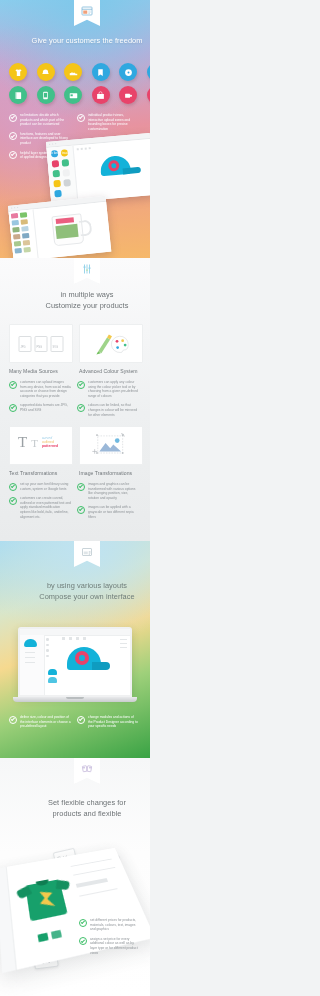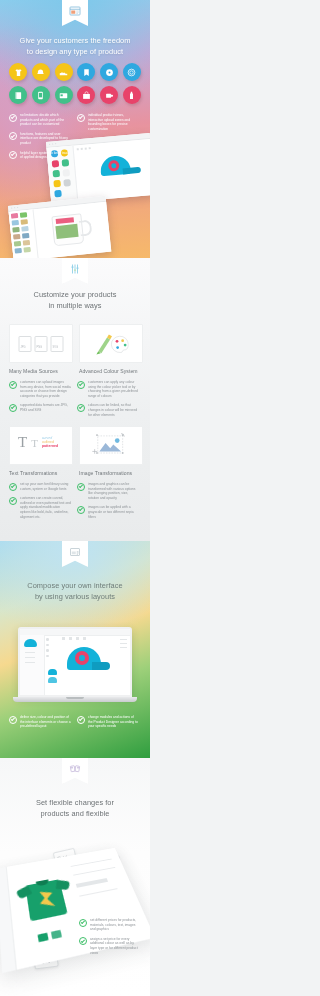--- a/index.html
+++ b/index.html
@@ -1,21 +1,21 @@
 <!DOCTYPE html>
 <html><head>
 <meta charset="utf-8">
 <style>
   html,body{margin:0;padding:0;}
   body{width:150px;height:996px;overflow:hidden;background:#f2f3f4;
        font-family:"Liberation Sans",sans-serif;-webkit-font-smoothing:antialiased;}
   .page{position:relative;width:150px;height:996px;overflow:hidden;}
 
   
-  .section{position:relative;width:150px;overflow:hidden;}
+  .section{position:relative;width:150px;overflow:hidden;padding-left:24px;}
 
   
   .ribbon{position:absolute;left:50%;top:0;transform:translateX(-50%);
           width:26px;height:26px;background:#ffffff;z-index:6;
           display:flex;align-items:center;justify-content:center;
           clip-path:polygon(0 0,100% 0,100% 100%,50% 76%,0 100%);
           box-shadow:0 1px 2px rgba(0,0,0,.06);}
   .ribbon svg{width:12px;height:12px;display:block;margin-bottom:4px;}
 
   .head{position:absolute;left:0;right:0;text-align:center;z-index:5;}
@@ -106,21 +106,20 @@
         <line x1="2" y1="8.5" x2="22" y2="8.5"></line>
         <rect x="4.5" y="11" width="8" height="6.5" fill="#f0a07a" stroke="none"></rect>
         <line x1="14.5" y1="12" x2="19.5" y2="12" stroke="#c9dde8"></line>
         <line x1="14.5" y1="14.5" x2="19.5" y2="14.5" stroke="#c9dde8"></line>
         <line x1="14.5" y1="17" x2="18" y2="17" stroke="#c9dde8"></line>
       </svg>
     </div>
 
     <div class="head">
       <span class="l">Give your customers the freedom</span>
-      <span class="l">to design any type of product</span>
     </div>
 
     <div class="iconrow" style="top:63px">
       <div class="ic" style="background:#f5c518">
         <svg viewBox="0 0 24 24" fill="#fff">
             <path d="M8 3 4 6l2 3 1.5-1V21h9V8L18 9l2-3-4-3-2 1.6h-4z"></path>
           </svg>
       </div>
       <div class="ic" style="background:#f5c518">
         <svg viewBox="0 0 24 24" fill="#fff">
@@ -291,22 +290,22 @@
         <line x1="7" y1="3" x2="7" y2="21"></line>
           <line x1="12" y1="3" x2="12" y2="21"></line>
           <line x1="17" y1="3" x2="17" y2="21"></line>
         <rect x="5" y="7" width="4" height="2.5" fill="#8fd0e8" stroke="none"></rect>
         <rect x="10" y="13" width="4" height="2.5" fill="#bfe3b0" stroke="none"></rect>
         <rect x="15" y="9" width="4" height="2.5" fill="#8fd0e8" stroke="none"></rect>
       </svg>
     </div>
 
     <div class="head">
+      <span class="l">in multiple ways</span>
       <span class="l">Customize your products</span>
-      <span class="l">in multiple ways</span>
     </div>
 
     <div class="card" style="left:9px;top:66px;width:62px;height:37px">
       <div style="position:absolute;left:50%;top:50%;transform:translate(-50%,-50%);display:flex;gap:3px;">
         <span style="width:11px;height:14px;border:.8px solid #dcdfe1;border-radius:1px;position:relative;display:block;">
           <span style="position:absolute;left:1px;bottom:2px;font-size:2.6px;color:#b7bcc0;">JPG</span>
         </span>
         <span style="width:11px;height:14px;border:.8px solid #dcdfe1;border-radius:1px;position:relative;display:block;">
           <span style="position:absolute;left:1px;bottom:2px;font-size:2.6px;color:#b7bcc0;">PNG</span>
         </span>
@@ -416,22 +415,22 @@
       <svg viewBox="0 0 24 24" fill="none" stroke="#b8c6cc" stroke-width="1.5">
         <rect x="3" y="5" width="18" height="14" rx="1"></rect>
         <rect x="5.5" y="11" width="8" height="5.5" fill="#dfe5e8" stroke="none"></rect>
         <line x1="15.5" y1="11.5" x2="19" y2="11.5"></line>
         <line x1="15.5" y1="14" x2="19" y2="14"></line>
         <line x1="15.5" y1="16.5" x2="18" y2="16.5"></line>
       </svg>
     </div>
 
     <div class="head">
+      <span class="l">by using various layouts</span>
       <span class="l">Compose your own interface</span>
-      <span class="l">by using various layouts</span>
     </div>
 
     <div class="laptop">
       <div class="lscreen">
         <div style="position:absolute;left:0;top:0;right:0;height:6px;background:#f6f7f8;border-bottom:1px solid #edeff0;"></div>
         <div style="position:absolute;left:0;top:6px;bottom:0;width:24px;background:#fbfbfc;border-right:1px solid #eef0f1;">
           <div style="position:absolute;left:4px;top:4px;width:13px;height:8px;background:#13b2d9;border-radius:6px 6px 2px 2px;"></div>
           <div style="position:absolute;left:5px;top:17px;width:10px;height:1px;background:#e4e7e9;"></div>
           <div style="position:absolute;left:5px;top:22px;width:10px;height:1px;background:#e4e7e9;"></div>
           <div style="position:absolute;left:5px;top:27px;width:10px;height:1px;background:#e4e7e9;"></div>

